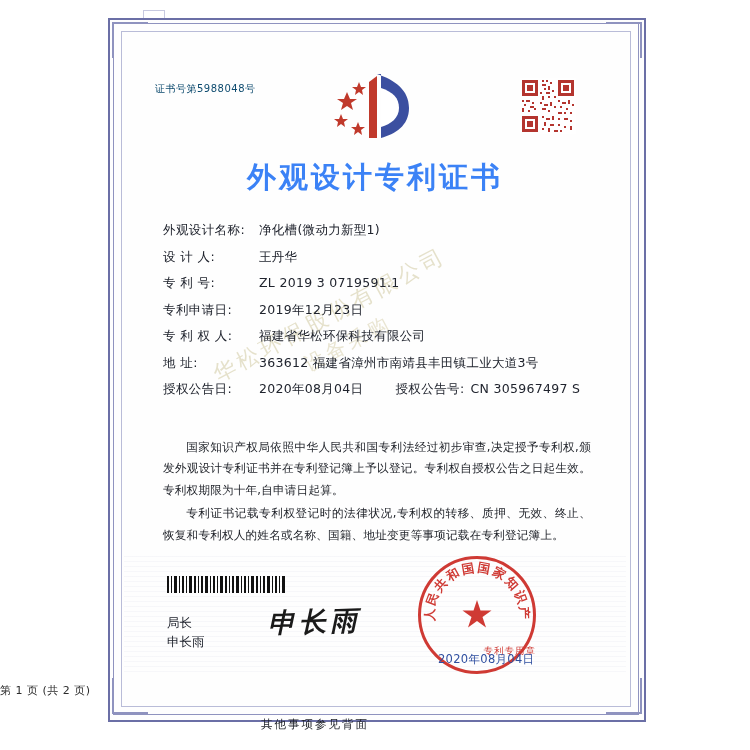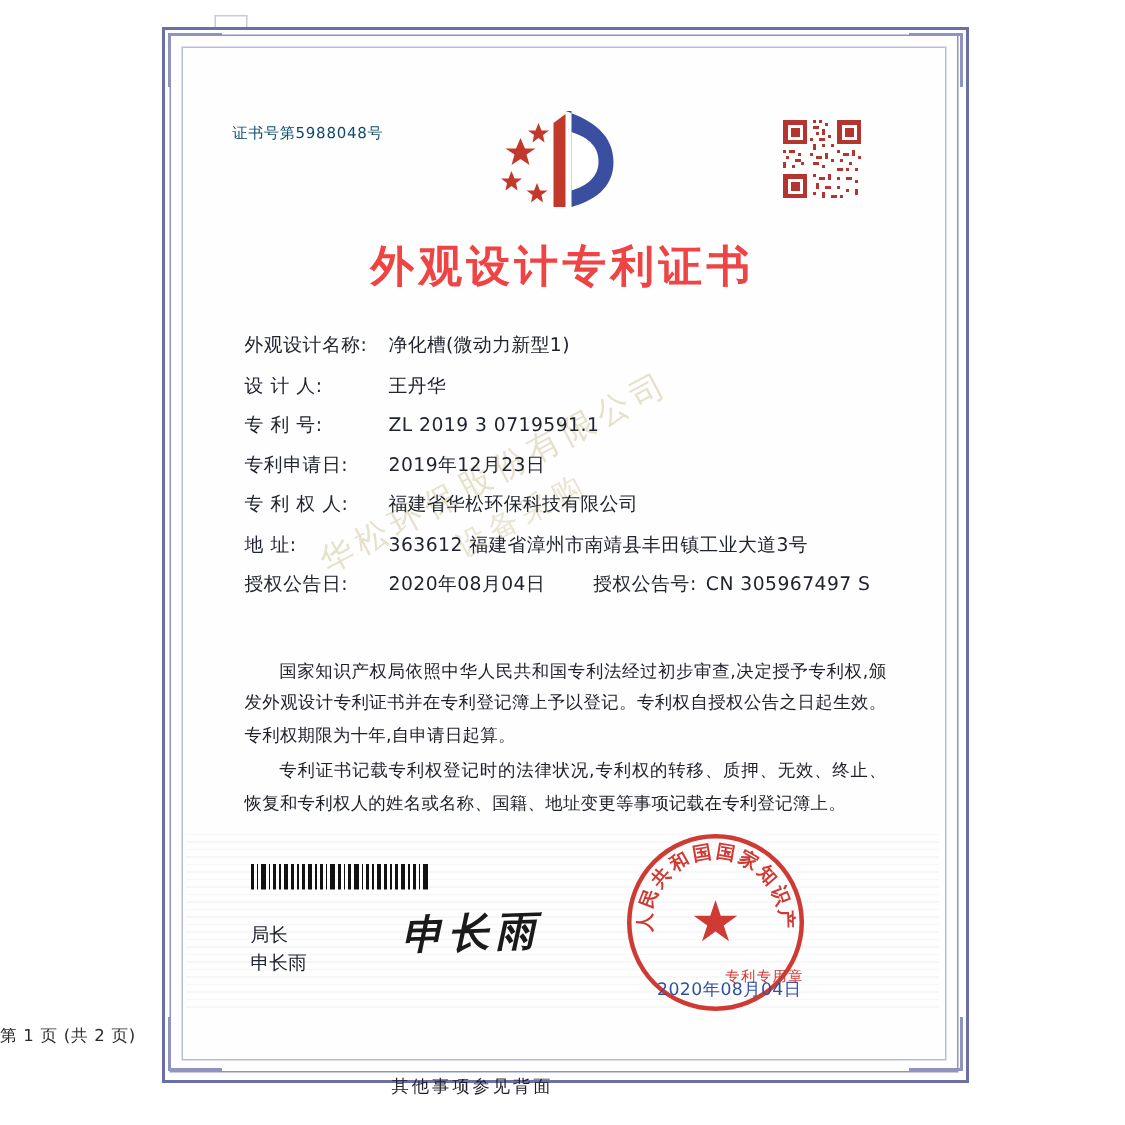--- a/index.html
+++ b/index.html
@@ -104,21 +104,21 @@
   
   .title {
     position: absolute;
     left: 0;
     top: 158px;
     width: 750px;
     text-align: center;
     font-family: "DejaVu Serif", "Liberation Serif", serif;
     font-size: 29px;
     font-weight: bold;
-    color: #ef4444;
+    color: #3b82f6;
     letter-spacing: 3px;
   }
 
   
   .fields {
     position: absolute;
     left: 163px;
     top: 222px;
     width: 430px;
   }

